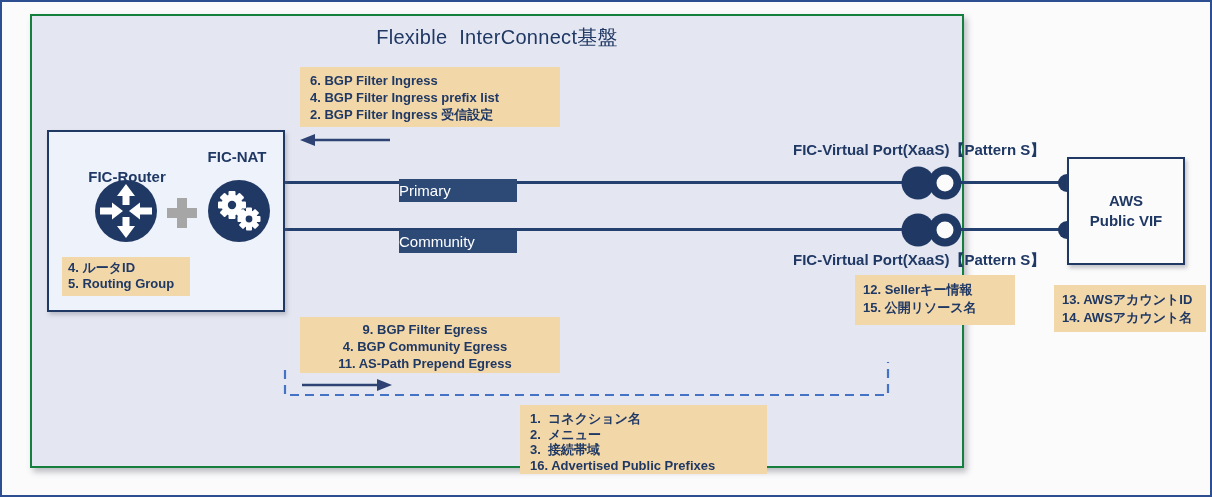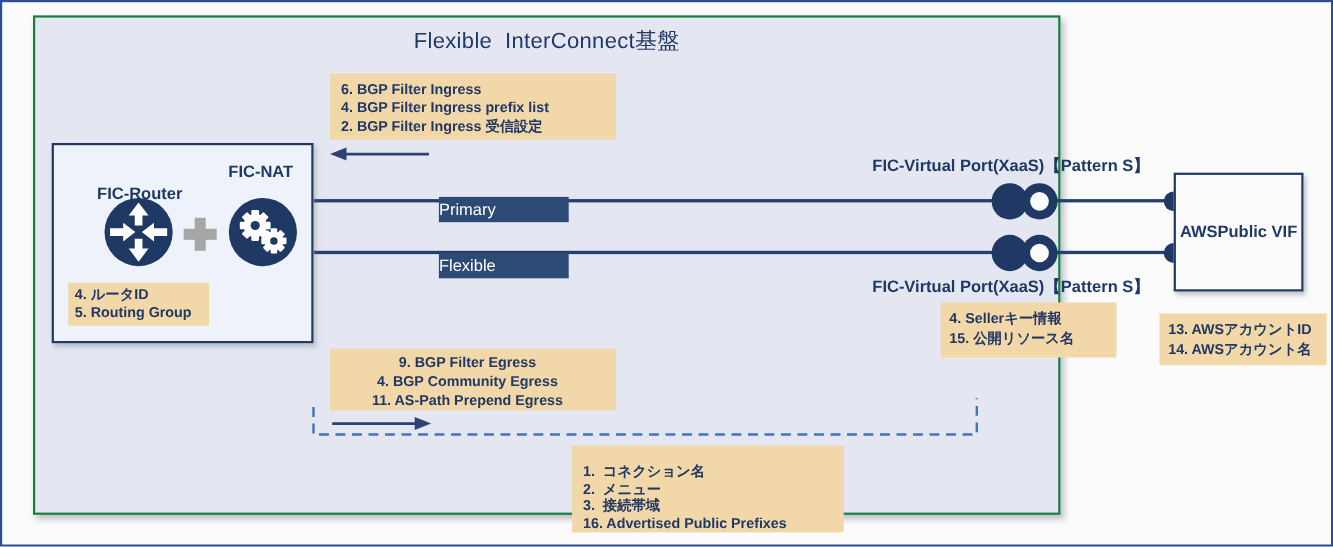--- a/index.html
+++ b/index.html
@@ -30,31 +30,31 @@
   .hline{position:absolute;height:3px;background:#24406e;}
   .tag{
     position:absolute;width:118px;height:23px;background:#2d4a77;color:#fff;
     font-size:15px;text-align:left;line-height:23px;
   }
   .vp-label{position:absolute;font-size:15px;font-weight:bold;white-space:nowrap;}
   .aws-box{
     position:absolute;left:1065px;top:155px;width:114px;height:104px;
     background:#fbfbfc;border:2px solid #1f3864;
     box-shadow:2px 3px 4px rgba(110,112,125,.4);
-    display:flex;flex-direction:row;justify-content:center;align-items:center;
+    display:flex;flex-direction:column;justify-content:center;align-items:center;
     font-size:15px;font-weight:bold;line-height:20px;
   }
   .dot{position:absolute;width:18px;height:18px;border-radius:50%;background:#1f3864;}
   .note{
     position:absolute;background:#f2d7a9;color:#1f3864;font-weight:bold;font-size:13px;
   }
   .note .note-line{white-space:pre;}
   .n3{line-height:17px;padding:5px 20px 0 10px;}
   .n2{line-height:18px;padding:6px 6px 0 8px;}
-  .n4{line-height:15.5px;padding:16px 6px 0 10px;}
+  .n4{line-height:15.5px;padding:6px 6px 0 10px;}
   .abs{position:absolute;}
   svg{display:block;}
 </style>
 </head>
 <body>
 
 <div class="canvas">
 
   <div class="big-box">
     <div class="diagram-title">Flexible  InterConnect基盤</div>
@@ -101,21 +101,21 @@
       </g>
     </svg>
 
     <div class="note n2" style="left:13px;top:125px;width:118px;height:36px;line-height:16px;padding:3px 4px 0 6px;">
       <div class="note-line">4. ルータID</div>
       <div class="note-line">5. Routing Group</div>
     </div>
   </div>
 
   <div class="tag" style="left:397px;top:177px;">Primary</div>
-  <div class="tag" style="left:397px;top:228px;">Flexible</div>
+  <div class="tag" style="left:397px;top:228px;">Community</div>
 
   <svg class="abs" style="left:898px;top:162px;" width="64" height="38" viewBox="0 0 64 38">
     <circle cx="18" cy="19" r="16.5" fill="#1f3864"></circle>
     <circle cx="45" cy="19" r="16.5" fill="#1f3864"></circle>
     <circle cx="45" cy="19" r="8.5" fill="#fbfbfc"></circle>
   </svg>
   <svg class="abs" style="left:898px;top:209px;" width="64" height="38" viewBox="0 0 64 38">
     <circle cx="18" cy="19" r="16.5" fill="#1f3864"></circle>
     <circle cx="45" cy="19" r="16.5" fill="#1f3864"></circle>
     <circle cx="45" cy="19" r="8.5" fill="#fbfbfc"></circle>
@@ -149,21 +149,21 @@
   <svg class="abs" style="left:296px;top:375px;" width="96" height="16" viewBox="0 0 96 16">
     <line x1="4" y1="8" x2="82" y2="8" stroke="#2e4374" stroke-width="2.5"></line>
     <polygon points="94,8 79,2 79,14" fill="#2e4374"></polygon>
   </svg>
 
   <svg class="abs" style="left:275px;top:355px;" width="625" height="45" viewBox="0 0 625 45">
     <path d="M 8 13 L 8 38 L 611 38 L 611 5" fill="none" stroke="#4472c4" stroke-width="2.2" stroke-dasharray="9 6"></path>
   </svg>
 
   <div class="note n2" style="left:853px;top:273px;width:146px;height:44px;">
-    <div class="note-line">4. Sellerキー情報</div>
+    <div class="note-line">12. Sellerキー情報</div>
     <div class="note-line">15. 公開リソース名</div>
   </div>
 
   <div class="note n2" style="left:1052px;top:283px;width:138px;height:41px;">
     <div class="note-line">13. AWSアカウントID</div>
     <div class="note-line">14. AWSアカウント名</div>
   </div>
 
   <div class="note n4" style="left:518px;top:403px;width:231px;height:63px;">
     <div class="note-line">1.  コネクション名</div>

